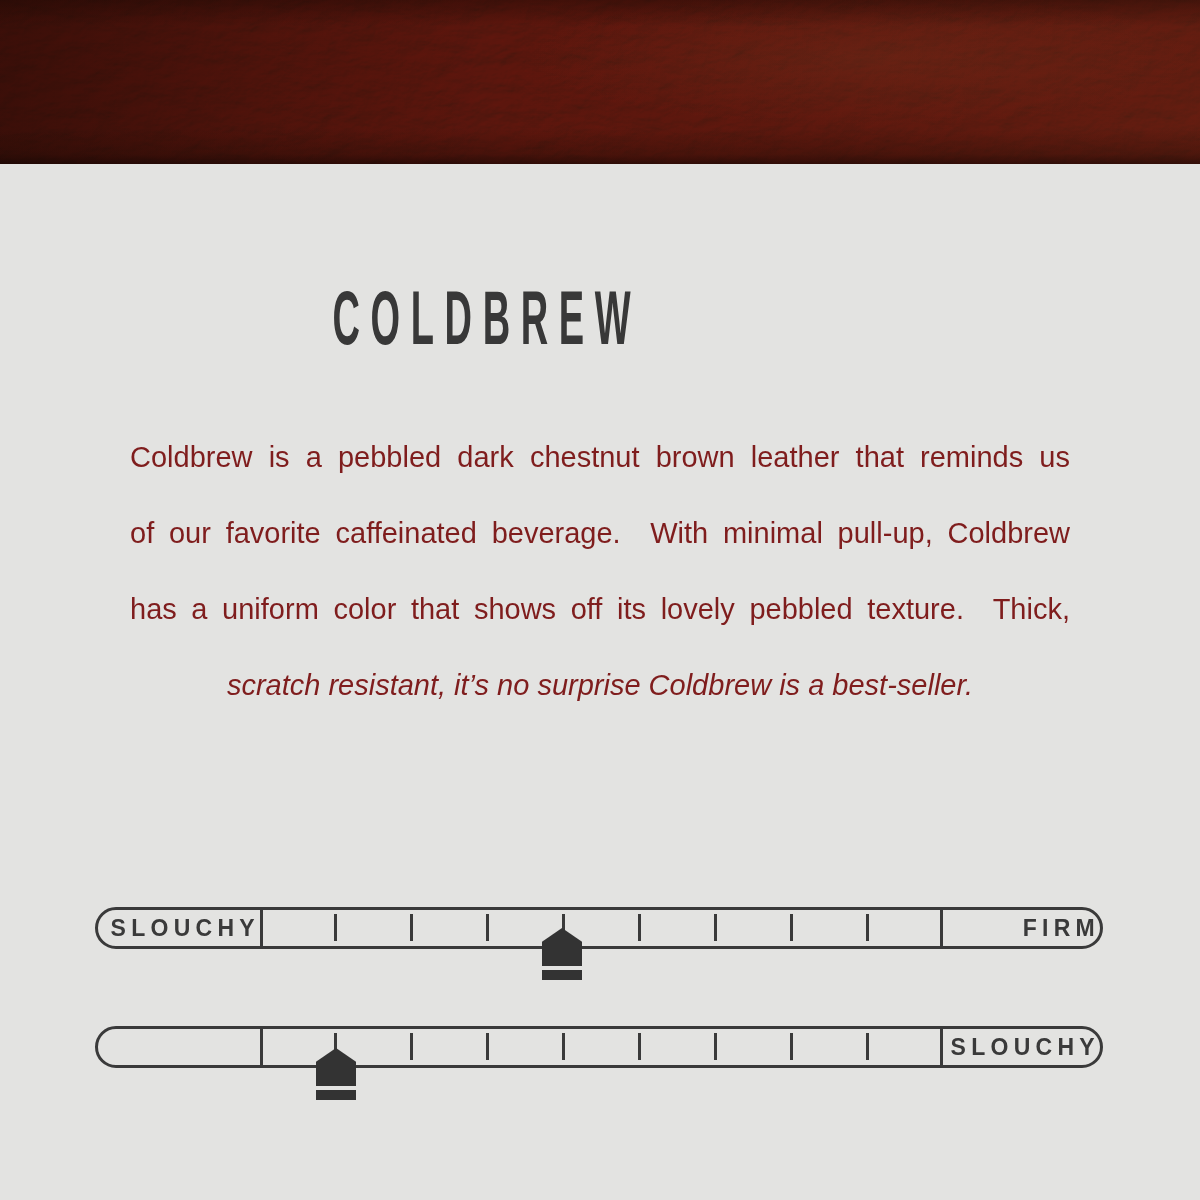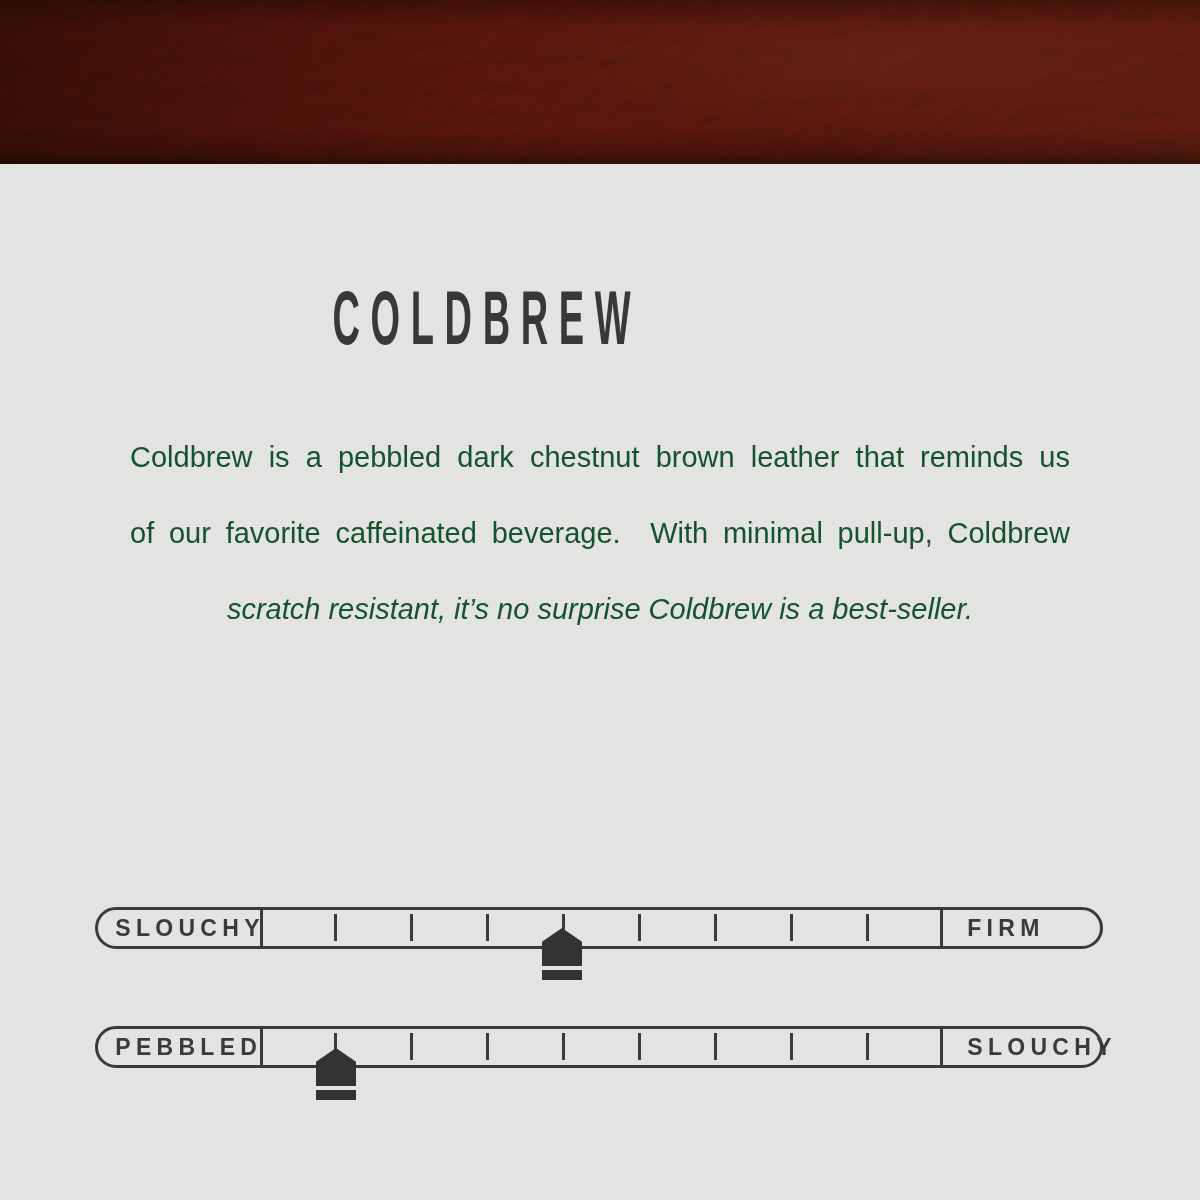--- a/index.html
+++ b/index.html
@@ -17,32 +17,32 @@
       linear-gradient(90deg, rgba(18,6,3,.45) 0%, rgba(18,6,3,.18) 22%, rgba(18,6,3,0) 42%, rgba(120,58,30,.06) 68%, rgba(140,70,36,.14) 100%),
       radial-gradient(ellipse 40% 60% at 72% 35%, rgba(150,78,44,.16), rgba(150,78,44,0) 70%);
   }
   
   .title-row{position:absolute;top:280px;left:0;width:973px;display:flex;justify-content:center;}
   .title{
     margin:0;font-size:76px;line-height:76px;font-weight:bold;color:#383838;
     letter-spacing:.28em;white-space:nowrap;transform:scaleX(.5);transform-origin:50% 50%;
   }
   
-  .paragraph{position:absolute;left:130px;top:419px;width:940px;color:#14532d;
+  .paragraph{position:absolute;left:130px;top:419px;width:940px;color:#7f1d1d;
     font-size:29px;line-height:76px;}
   .pline{text-align:justify;text-align-last:justify;white-space:pre-wrap;}
   .pline.last{text-align-last:center;font-style:italic;}
   
   .scale{
     position:absolute;left:95px;width:1008px;height:42px;box-sizing:border-box;
     border:3px solid #3a3a3a;border-radius:24px;
   }
   .scale.s1{top:907px;}
   .scale.s2{top:1026px;}
-  .cell{position:absolute;top:0;bottom:0;display:flex;align-items:center;justify-content:flex-start;padding-left:12px;}
+  .cell{position:absolute;top:0;bottom:0;display:flex;align-items:center;justify-content:flex-end;}
   .cell.left{left:0;width:162px;}
   .cell.right{left:845px;right:0;margin-left:7px;}
   .scale-label{
     font-weight:bold;font-size:23px;letter-spacing:.23em;color:#3a3a3a;
     white-space:nowrap;text-indent:.23em; 
   }
   .divider{position:absolute;top:-2px;bottom:-2px;width:3px;background:#3a3a3a;}
   .divider.d1{left:162px;}
   .divider.d2{left:842px;}
   .tick{position:absolute;top:4px;width:3px;height:27px;background:#3a3a3a;}
@@ -82,20 +82,21 @@
     <div class="leather-shade"></div>
   </div>
 
   <div class="title-row">
     <h1 class="title">COLDBREW</h1>
   </div>
 
   <div class="paragraph">
     <div class="pline">Coldbrew is a pebbled dark chestnut brown leather that reminds us</div>
     <div class="pline">of our favorite caffeinated beverage.  With minimal pull-up, Coldbrew</div>
+    <div class="pline">has a uniform color that shows off its lovely pebbled texture.  Thick,</div>
     <div class="pline last">scratch resistant, it’s no surprise Coldbrew is a best-seller.</div>
   </div>
 
   <div class="scale s1">
     <div class="tick"></div>
     <div class="tick"></div>
     <div class="tick"></div>
     <div class="tick"></div>
     <div class="tick"></div>
     <div class="tick"></div>
@@ -119,23 +120,20 @@
     <div class="tick"></div>
     <div class="tick"></div>
     <div class="tick"></div>
     <div class="tick"></div>
     <div class="tick"></div>
     <div class="tick"></div>
     <div class="tick"></div>
     <div class="tick"></div>
     <div class="divider d1"></div>
     <div class="divider d2"></div>
-    <div class="cell left">
-      <span class="scale-label">PEBBLED</span>
-    </div>
     <div class="cell right">
       <span class="scale-label">SLOUCHY</span>
     </div>
     <div class="marker">
       <div class="head"></div>
       <div class="base"></div>
     </div>
   </div>
 
 </div>

